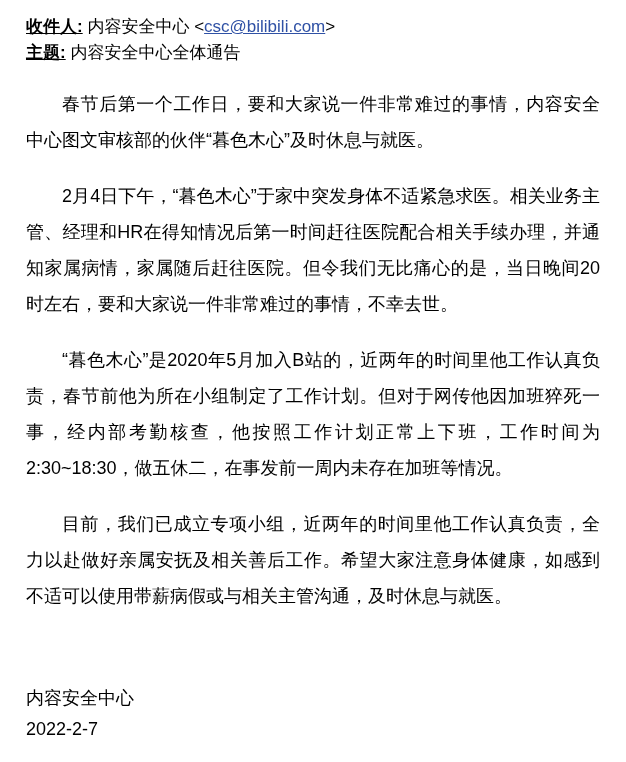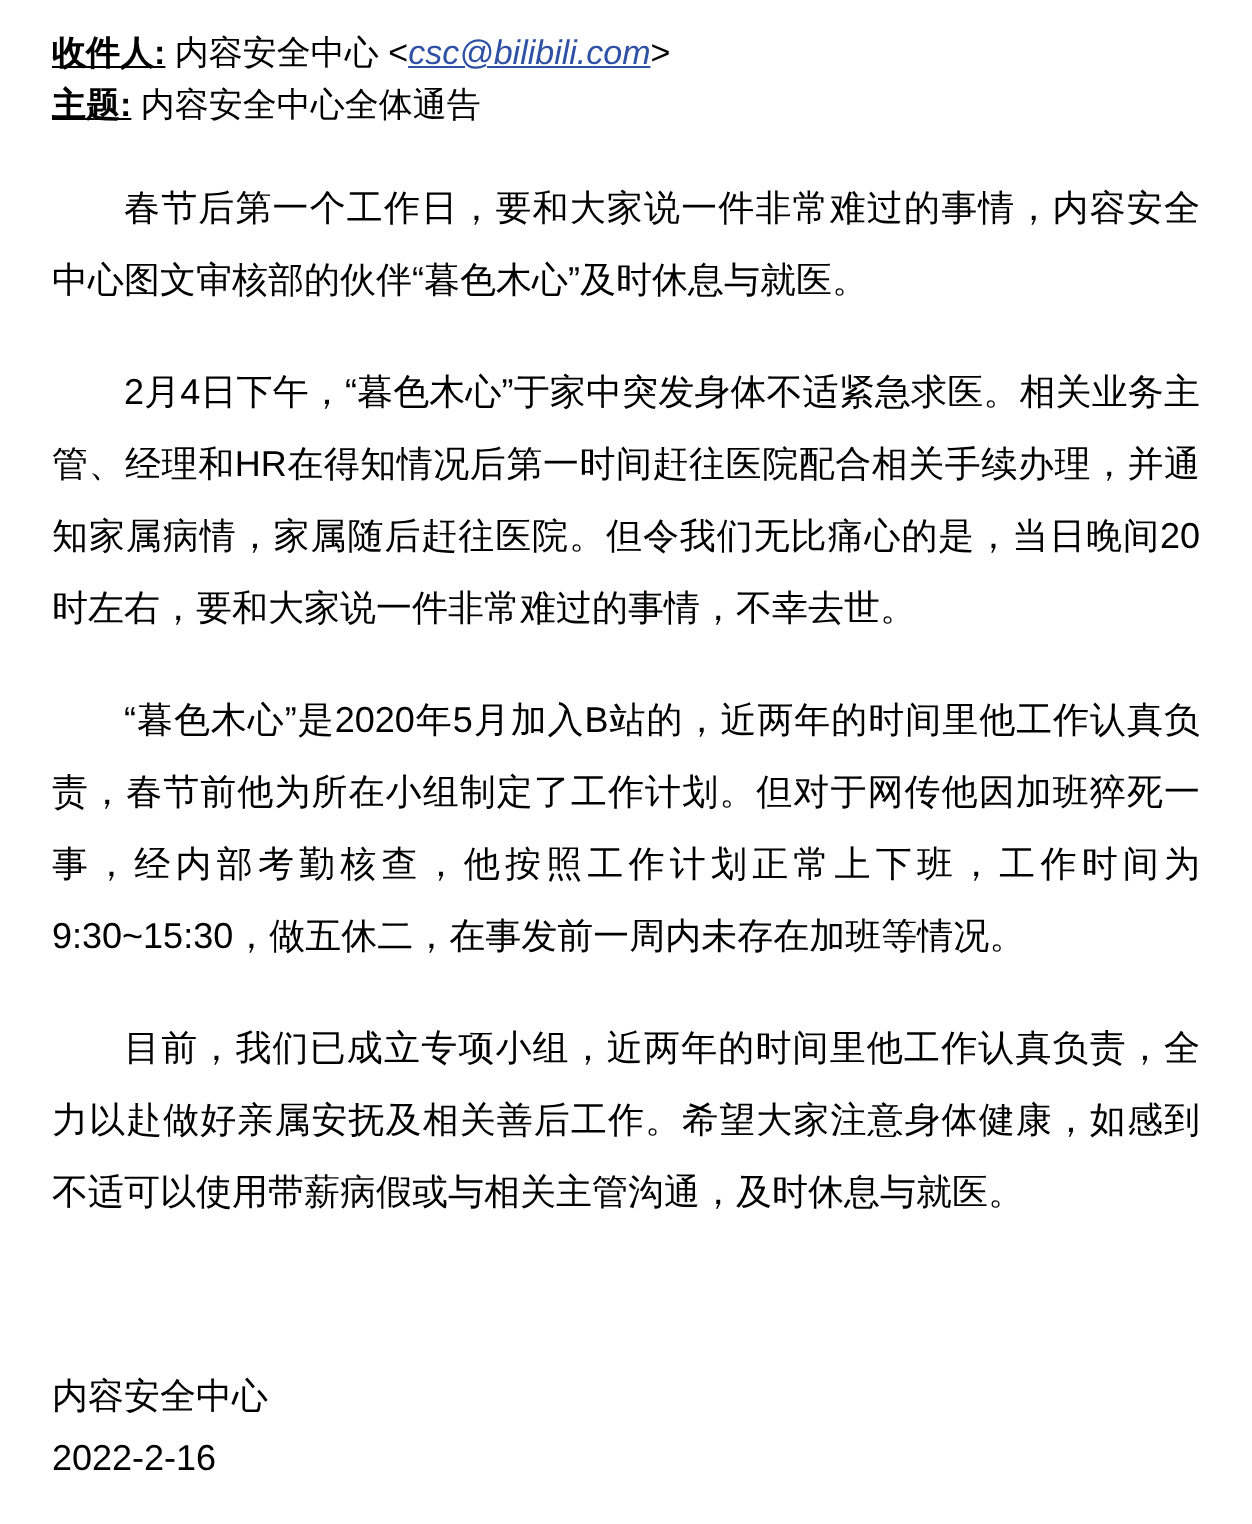--- a/index.html
+++ b/index.html
@@ -35,21 +35,20 @@
   }
   .header-value {
     font-weight: normal;
   }
   .email-wrap {
     font-weight: normal;
   }
   .email-link {
     color: #2f51a5;
     text-decoration: underline;
-    font-style: italic;
   }
   .body-block {
     margin-top: 20px;
   }
   .para {
     font-size: 18px;
     line-height: 36px;
     text-align: justify;
     text-justify: inter-ideograph;
     text-indent: 2em;
@@ -83,22 +82,22 @@
     </div>
     <div class="header-line">
       <span class="header-label">主题:</span>
       <span class="header-value">内容安全中心全体通告</span>
     </div>
   </div>
 
   <div class="body-block">
     <p class="para">春节后第一个工作日，要和大家说一件非常难过的事情，内容安全中心图文审核部的伙伴“暮色木心”及时休息与就医。</p>
     <p class="para">2月4日下午，“暮色木心”于家中突发身体不适紧急求医。相关业务主管、经理和HR在得知情况后第一时间赶往医院配合相关手续办理，并通知家属病情，家属随后赶往医院。但令我们无比痛心的是，当日晚间20时左右，要和大家说一件非常难过的事情，不幸去世。</p>
-    <p class="para">“暮色木心”是2020年5月加入B站的，近两年的时间里他工作认真负责，春节前他为所在小组制定了工作计划。但对于网传他因加班猝死一事，经内部考勤核查，他按照工作计划正常上下班，工作时间为9:30~15:30，做五休二，在事发前一周内未存在加班等情况。</p>
+    <p class="para">“暮色木心”是2020年5月加入B站的，近两年的时间里他工作认真负责，春节前他为所在小组制定了工作计划。但对于网传他因加班猝死一事，经内部考勤核查，他按照工作计划正常上下班，工作时间为2:30~18:30，做五休二，在事发前一周内未存在加班等情况。</p>
     <p class="para">目前，我们已成立专项小组，近两年的时间里他工作认真负责，全力以赴做好亲属安抚及相关善后工作。希望大家注意身体健康，如感到不适可以使用带薪病假或与相关主管沟通，及时休息与就医。</p>
   </div>
 
   <div class="sign-block">
     <div class="sign-line">内容安全中心</div>
-    <div class="sign-date">2022-2-16</div>
+    <div class="sign-date">2022-2-7</div>
   </div>
 
 </div>
 
 </body></html>

